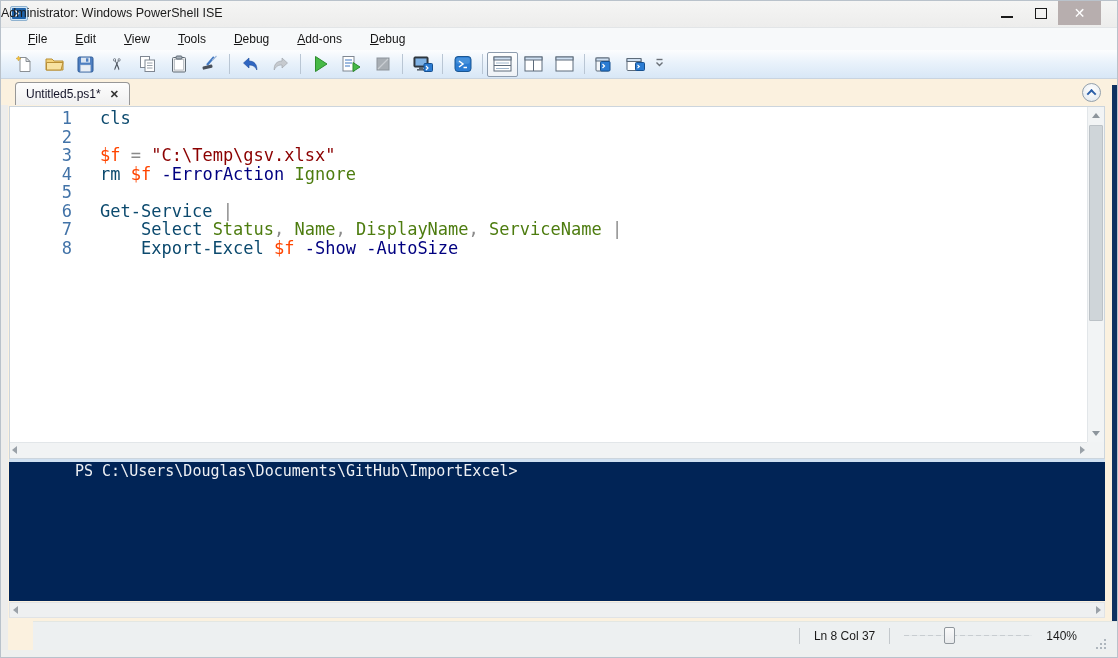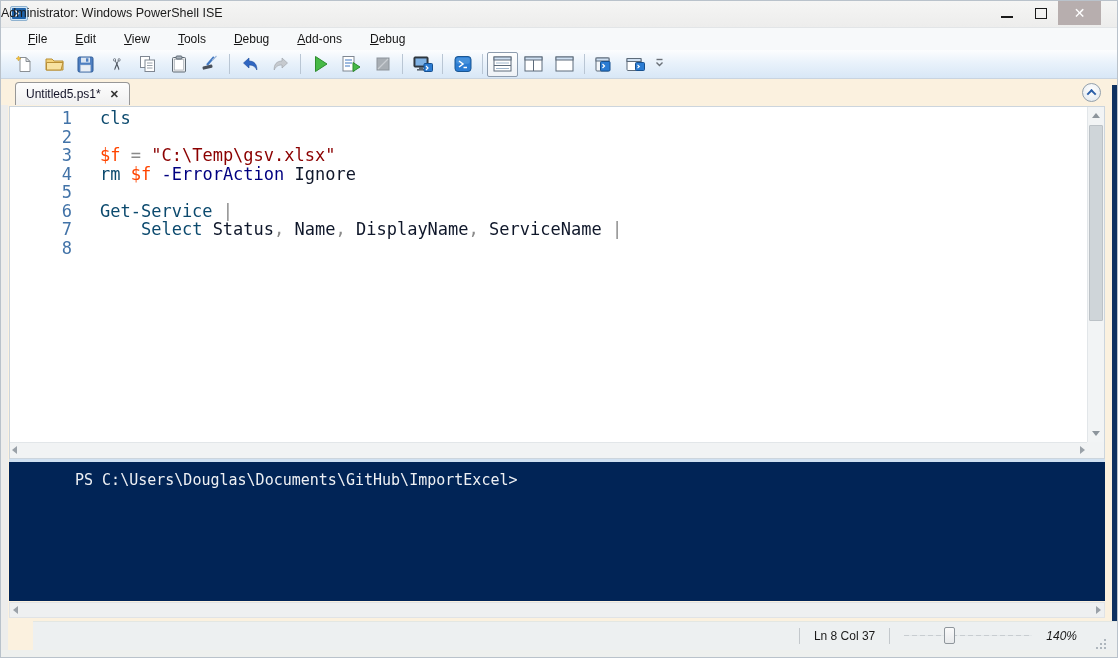--- a/index.html
+++ b/index.html
@@ -73,21 +73,21 @@
   .editor { position:absolute; left:8px; top:105px; width:1096px; height:353px;
             background:#ffffff; border:1px solid #ccd5dd; }
   .code-area { position:absolute; left:0; top:0; right:17px; bottom:16px;
                overflow:hidden; padding-top:2px;
                font-family:"DejaVu Sans Mono", monospace; font-size:17px; line-height:18.5px; }
   .code-line { display:flex; white-space:pre; }
   .line-number { width:62px; text-align:right; color:#4273a8; flex:none; }
   .code-text { margin-left:28px; }
   .tok-command   { color:#0c4a6e; }
   .tok-parameter { color:#000080; }
-  .tok-argument  { color:#0f172a; }
+  .tok-argument  { color:#4d7c0f; }
   .tok-variable  { color:#ff4500; }
   .tok-string    { color:#8b0000; }
   .tok-operator  { color:#8a8a8a; }
   .tok-plain     { color:#000000; }
 
   
   .vscroll { position:absolute; top:0; right:0; width:17px; bottom:16px;
              background:#f2f4f5; border-left:1px solid #e2e6e9; }
   .vscroll .arr-up, .vscroll .arr-dn { position:absolute; left:0; width:16px; height:16px; }
   .vscroll .arr-up { top:1px; }
@@ -107,21 +107,21 @@
             border-right:5px solid #9aa1a8; }
   .hscroll .arr-r { position:absolute; right:2px; top:3px; width:0; height:0;
             border-top:4px solid transparent; border-bottom:4px solid transparent;
             border-left:5px solid #9aa1a8; }
   .sb-corner { position:absolute; right:0; bottom:0; width:17px; height:16px; background:#f1f3f4; }
 
   
   .console { position:absolute; left:8px; top:458px; width:1096px; height:142px;
              background:#012456; border-top:3px solid #cfe0f1;
              font-family:"DejaVu Sans Mono", monospace; font-size:15px; color:#eef0f4; }
-  .console-prompt { position:absolute; left:66px; top:9px; white-space:pre;text-align:center; }
+  .console-prompt { position:absolute; left:66px; top:0; white-space:pre;text-align:center; }
   .console-hscroll { position:absolute; left:8px; top:601px; width:1096px; height:16px;
                      background:#eef0f1; border:1px solid #e0e3e6; }
   .console-hscroll .arr-l { position:absolute; left:3px; top:3px; width:0; height:0;
             border-top:4px solid transparent; border-bottom:4px solid transparent;
             border-right:5px solid #9aa1a8; }
   .console-hscroll .arr-r { position:absolute; right:3px; top:3px; width:0; height:0;
             border-top:4px solid transparent; border-bottom:4px solid transparent;
             border-left:5px solid #9aa1a8; }
 
   
@@ -129,21 +129,21 @@
                background:#edf0f1; border-top:1px solid #e3e7e3;
                display:flex; align-items:center; justify-content:flex-end;
                font-size:12px; color:#1a1a1a; padding-right:10px;margin-left:32px; }
   .sb-sep { width:1px; height:16px; background:#c3c8cc; margin:0 14px; }
   .zoom-slider { position:relative; width:128px; height:18px; margin-right:14px; }
   .zoom-track { position:absolute; left:0; right:0; top:8px; height:1px;
                 background:repeating-linear-gradient(90deg,#c8cdd1 0 5px,#e4e8ea 5px 8px); }
   .zoom-thumb { position:absolute; left:40px; top:0; width:11px; height:17px;
                 background:linear-gradient(#fafafa,#e8eaec); border:1px solid #8f969c;
                 border-radius:2px; }
-  .zoom-pct { margin-right:16px;font-style:italic; }
+  .zoom-pct { margin-right:16px; }
   .resize-grip { position:relative; width:14px; height:14px; align-self:flex-end; }
   .resize-grip i { position:absolute; width:2px; height:2px; background:#aeb6bd; }
   .g1{right:1px;bottom:1px;} .g2{right:5px;bottom:1px;} .g3{right:9px;bottom:1px;}
   .g4{right:1px;bottom:5px;} .g5{right:5px;bottom:5px;} .g6{right:1px;bottom:9px;}
 </style>
 </head>
 <body>
 
 <div class="window">
 
@@ -342,21 +342,21 @@
 
   <div class="editor">
     <div class="code-area">
         <div class="code-line"><span class="line-number">1</span><span class="code-text"><span class="tok-command">cls</span></span></div>
         <div class="code-line"><span class="line-number">2</span><span class="code-text"></span></div>
         <div class="code-line"><span class="line-number">3</span><span class="code-text"><span class="tok-variable">$f</span><span class="tok-plain"> </span><span class="tok-operator">=</span><span class="tok-plain"> </span><span class="tok-string">"C:\Temp\gsv.xlsx"</span></span></div>
         <div class="code-line"><span class="line-number">4</span><span class="code-text"><span class="tok-command">rm</span><span class="tok-plain"> </span><span class="tok-variable">$f</span><span class="tok-plain"> </span><span class="tok-parameter">-ErrorAction</span><span class="tok-plain"> </span><span class="tok-argument">Ignore</span></span></div>
         <div class="code-line"><span class="line-number">5</span><span class="code-text"></span></div>
         <div class="code-line"><span class="line-number">6</span><span class="code-text"><span class="tok-command">Get-Service</span><span class="tok-plain"> </span><span class="tok-operator">|</span></span></div>
         <div class="code-line"><span class="line-number">7</span><span class="code-text"><span class="tok-plain">    </span><span class="tok-command">Select</span><span class="tok-plain"> </span><span class="tok-argument">Status</span><span class="tok-operator">, </span><span class="tok-argument">Name</span><span class="tok-operator">, </span><span class="tok-argument">DisplayName</span><span class="tok-operator">, </span><span class="tok-argument">ServiceName</span><span class="tok-plain"> </span><span class="tok-operator">|</span></span></div>
-        <div class="code-line"><span class="line-number">8</span></div>
+        <div class="code-line"><span class="line-number">8</span><span class="code-text"><span class="tok-plain">    </span><span class="tok-command">Export-Excel</span><span class="tok-plain"> </span><span class="tok-variable">$f</span><span class="tok-plain"> </span><span class="tok-parameter">-Show</span><span class="tok-plain"> </span><span class="tok-parameter">-AutoSize</span></span></div>
       </div>
     <div class="vscroll">
       <div class="arr-up">
           <i class="tri-up"></i>
         </div>
       <div class="v-thumb"></div>
       <div class="arr-dn">
           <i class="tri-dn"></i>
         </div>
     </div>

